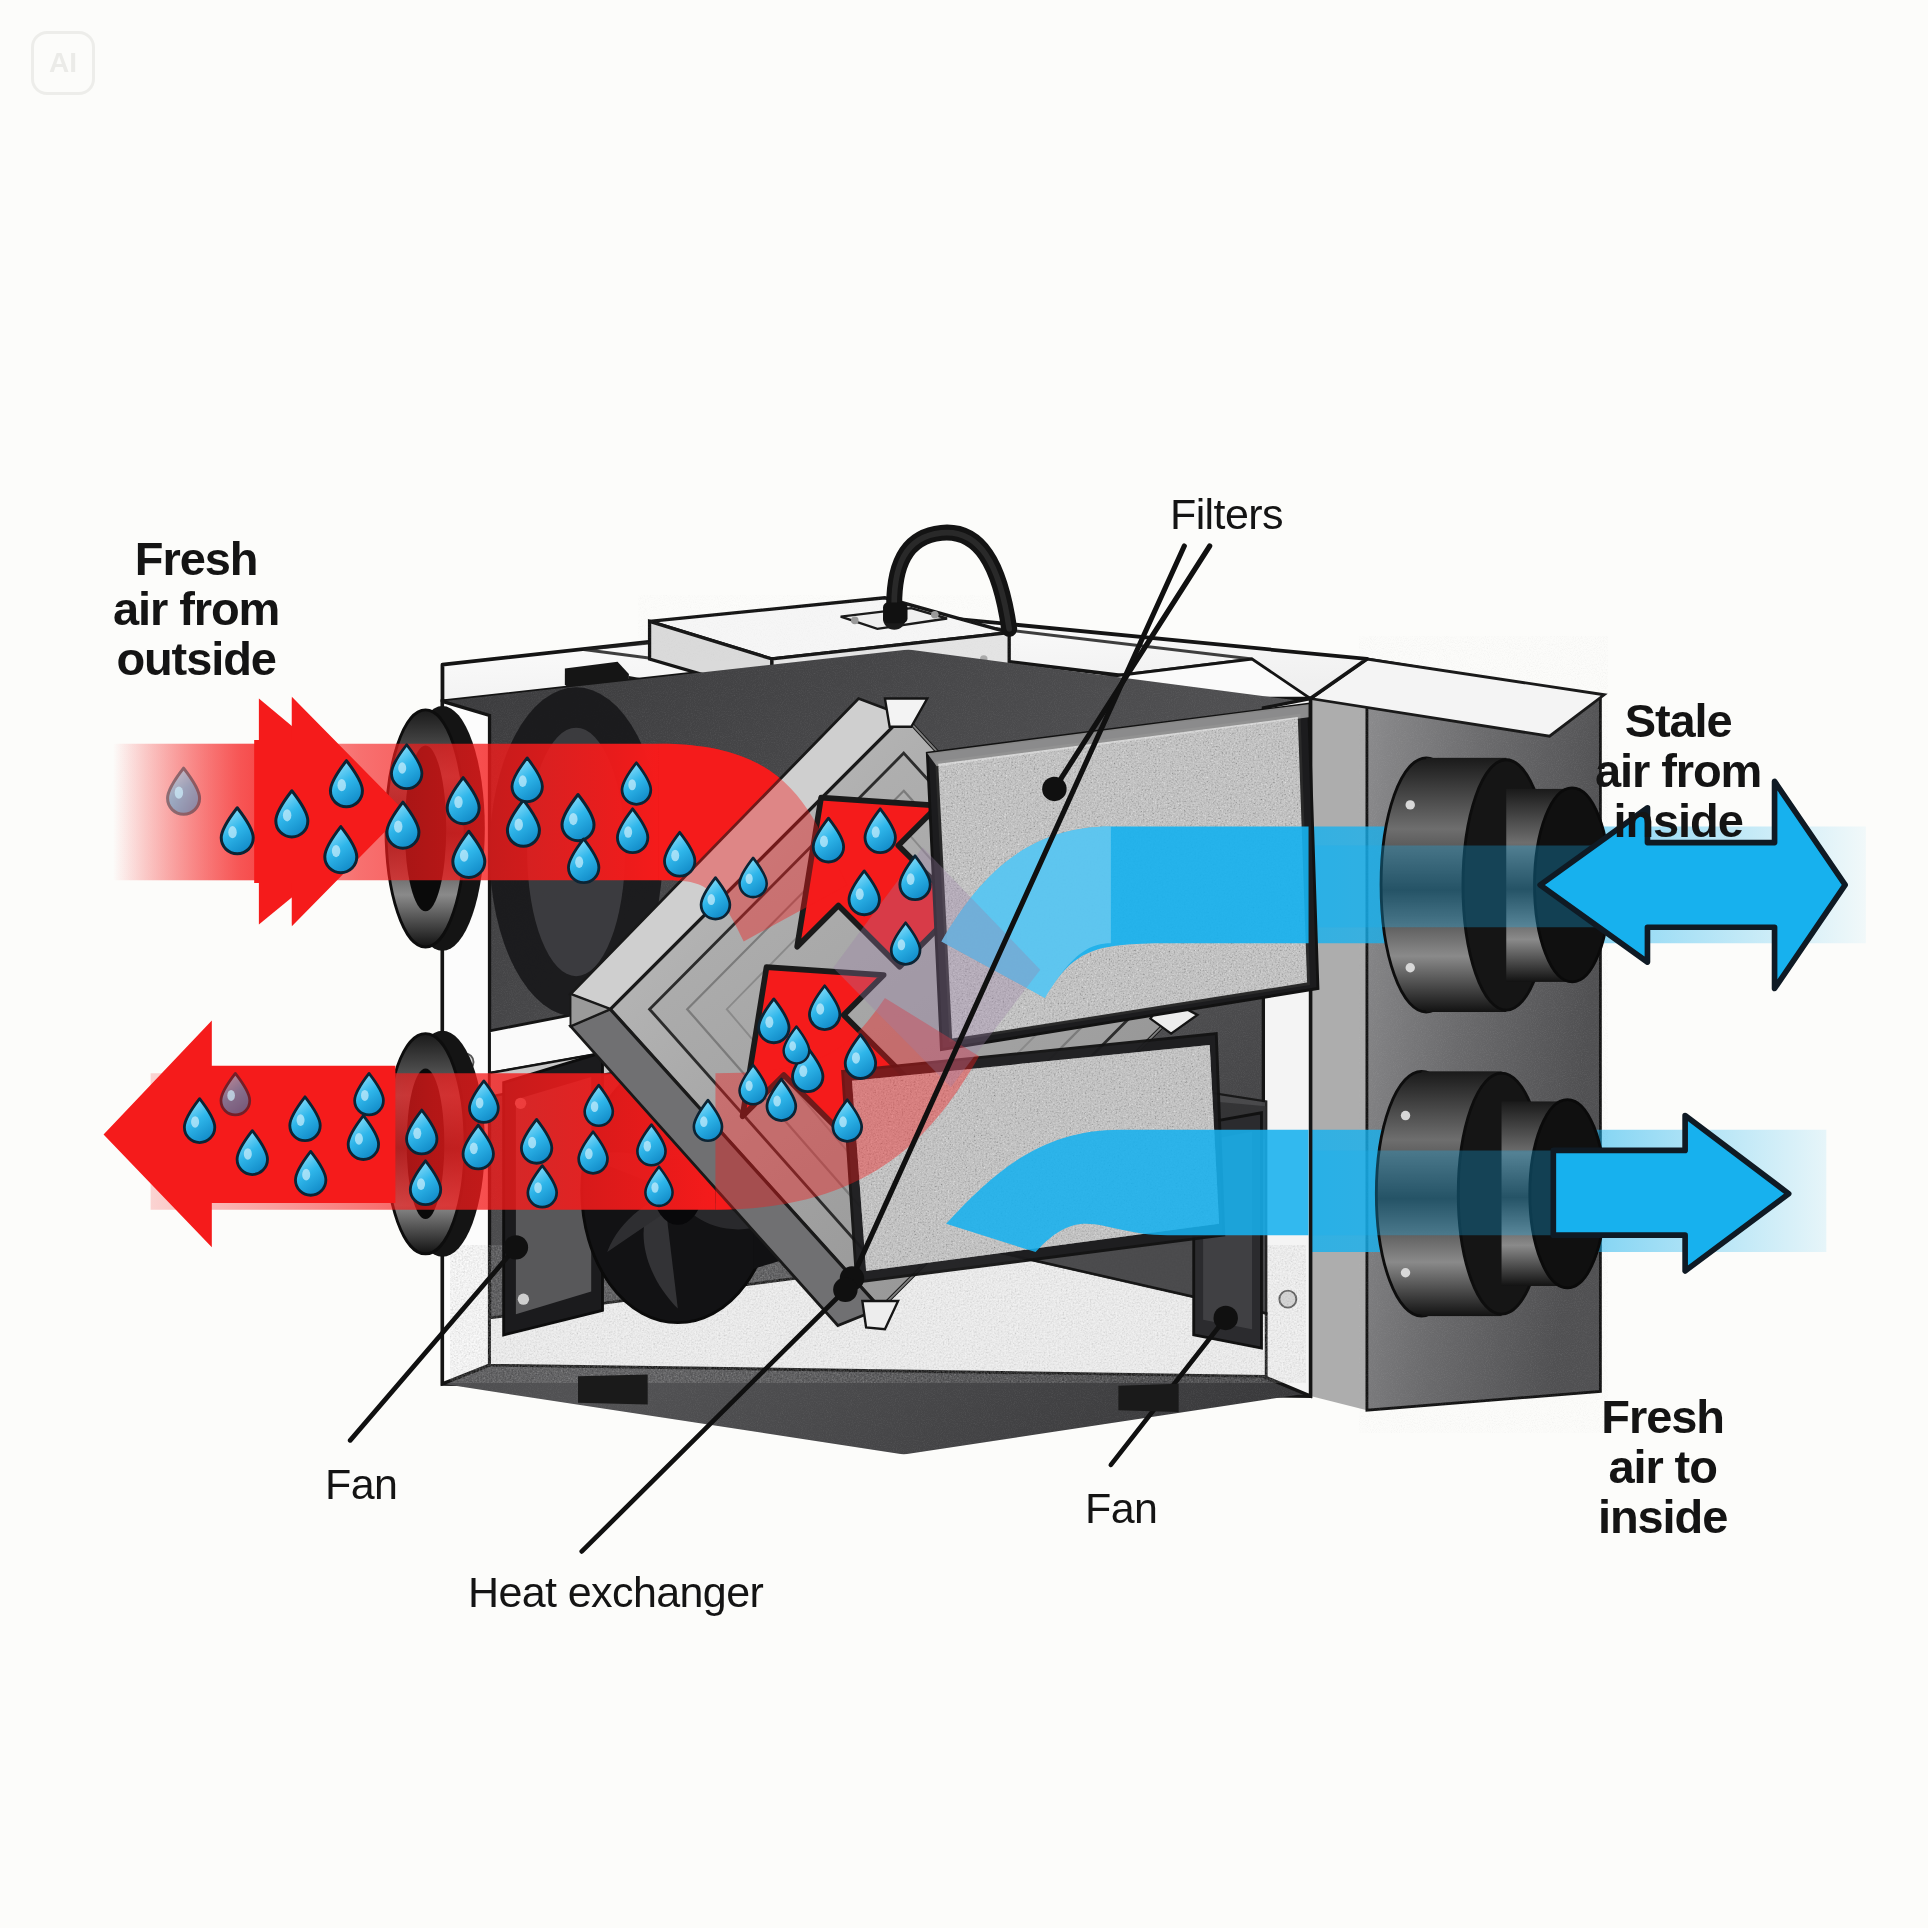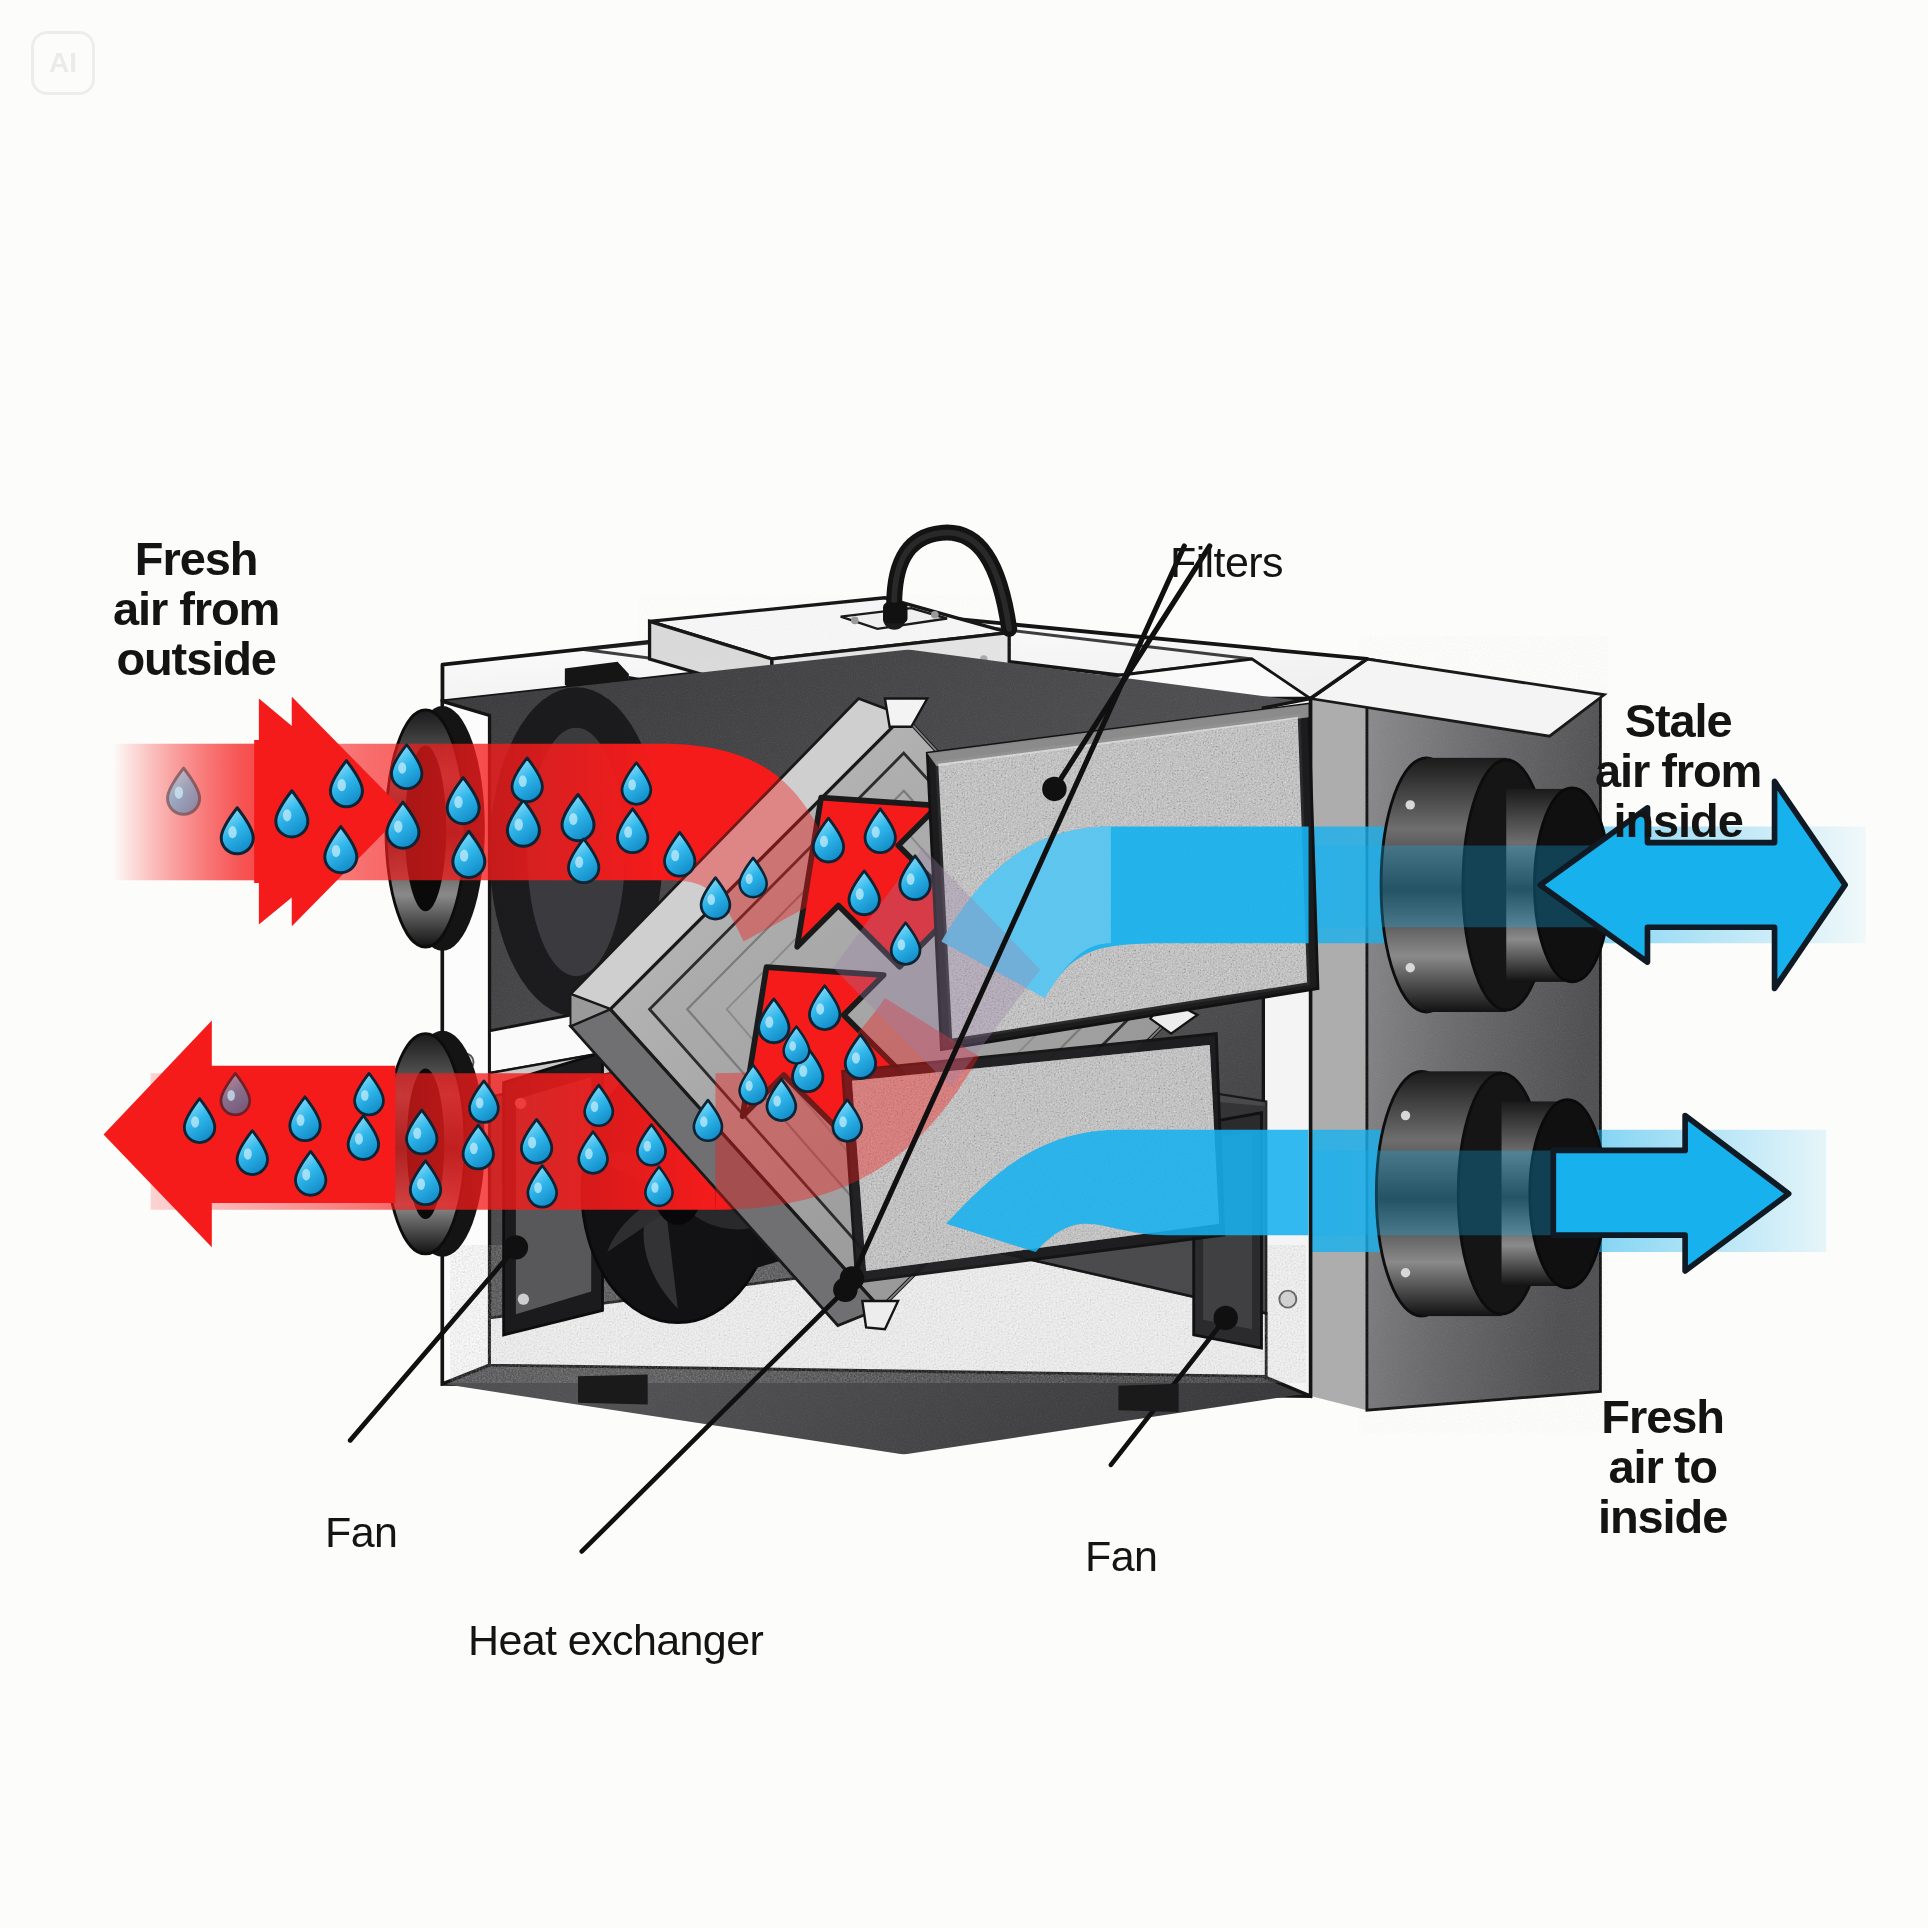--- a/index.html
+++ b/index.html
@@ -16,21 +16,21 @@
 
   
   .label{
     position:absolute;
     color:#141414;
     line-height:1.06;
     white-space:pre-line;
     letter-spacing:-0.5px;
   }
   .label.bold{font-weight:700;font-size:47px;letter-spacing:-1.1px;text-align:center;}
-  .label.reg{font-weight:400;font-size:43px;letter-spacing:-0.6px;margin-top:48px;}
+  .label.reg{font-weight:400;font-size:43px;letter-spacing:-0.6px;}
 
   #lbl-fresh-out{left:113px;top:534px;}
   #lbl-exhaust{left:111px;top:1207px;}
   #lbl-stale-in{left:1595px;top:696px;}
   #lbl-fresh-in{left:1598px;top:1392px;}
   #lbl-filters{left:1170px;top:492px;}
   #lbl-fan-left{left:325px;top:1462px;}
   #lbl-heat-ex{left:468px;top:1570px;}
   #lbl-fan-right{left:1085px;top:1486px;}
 

